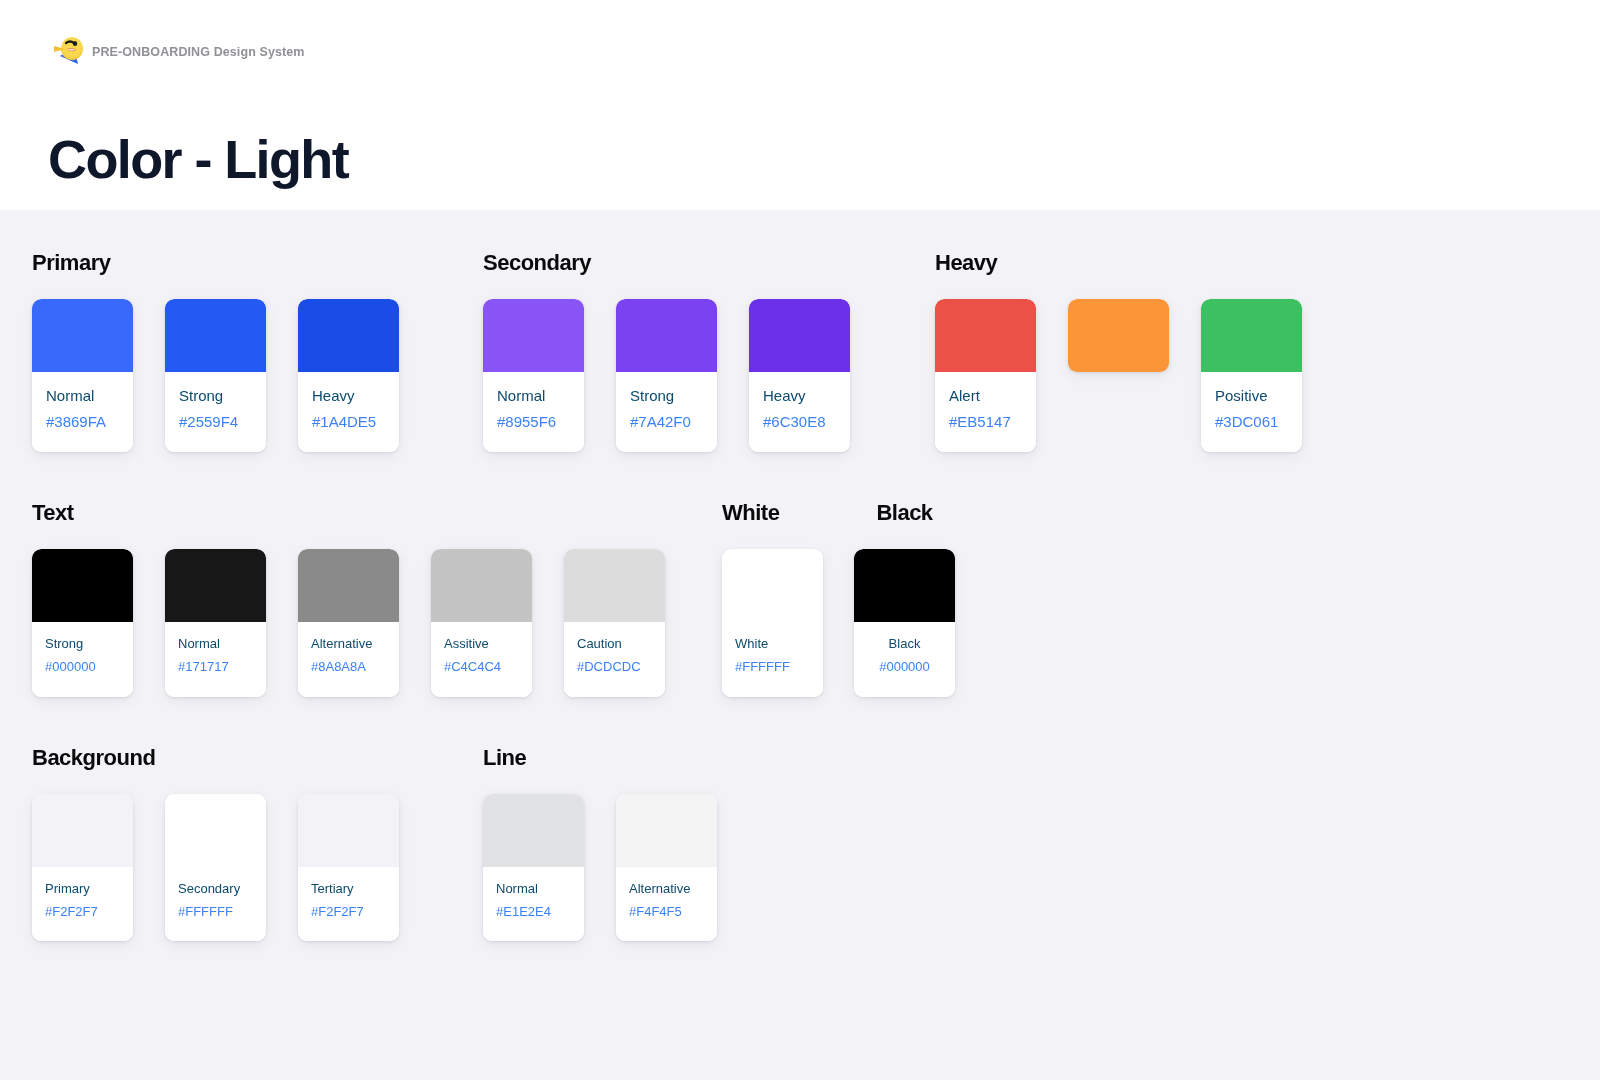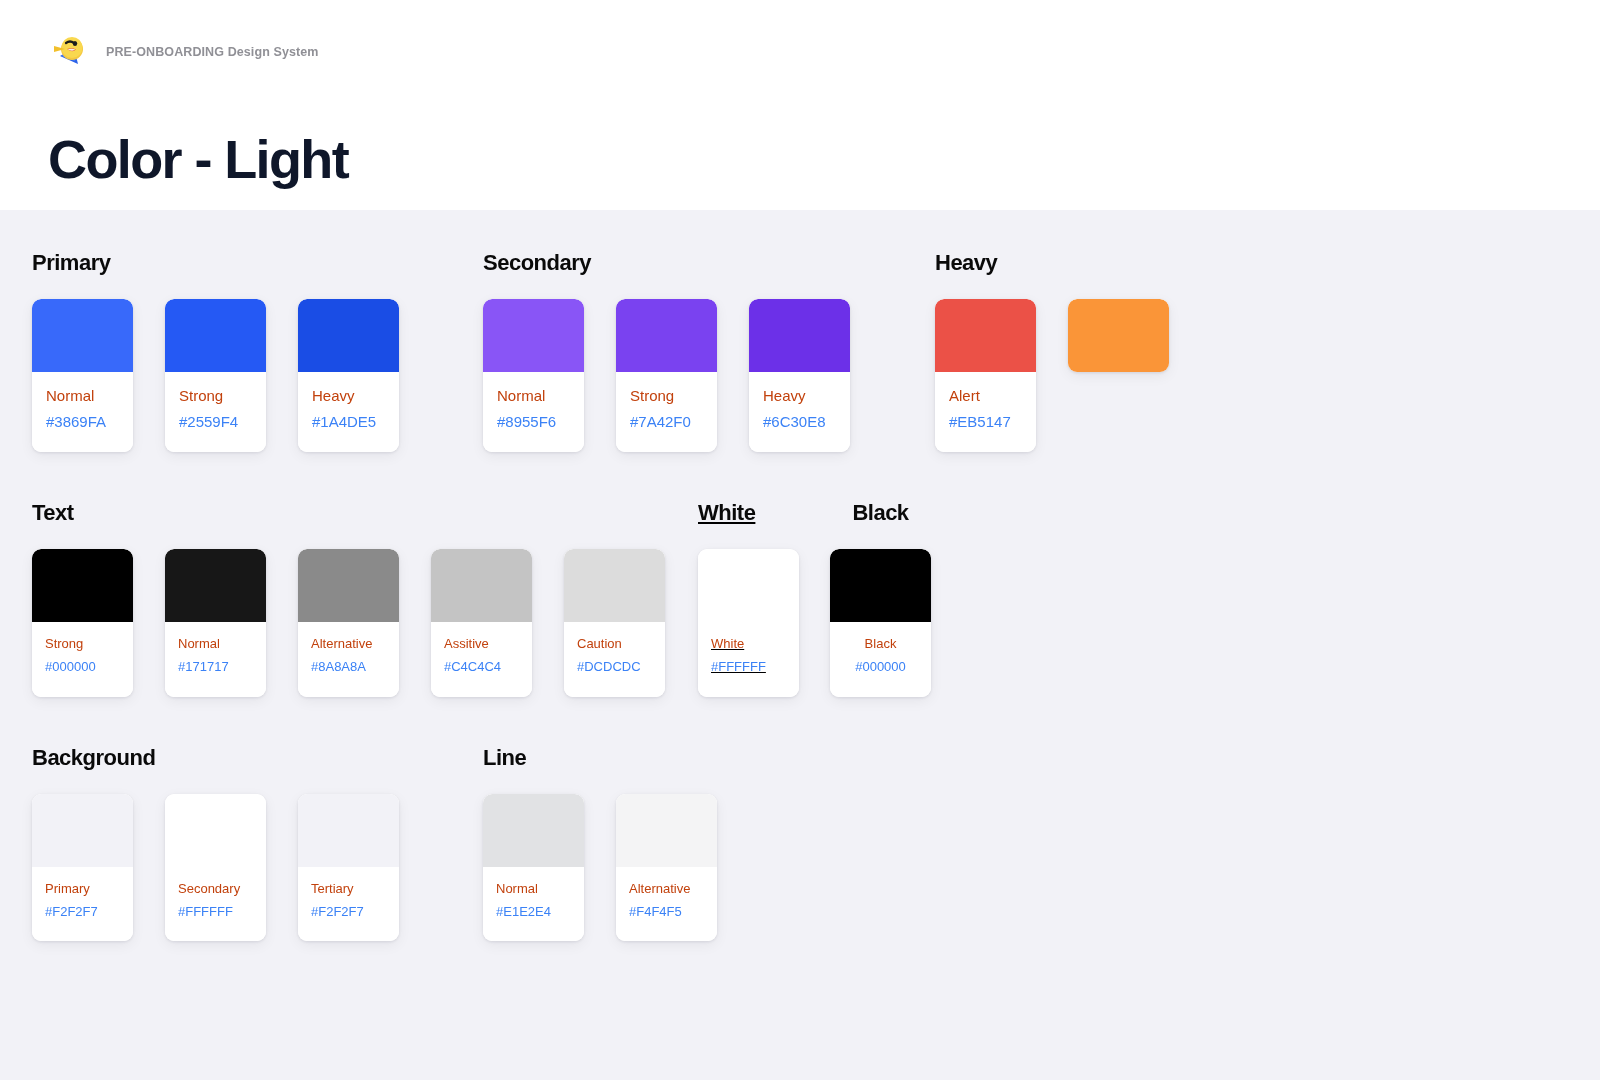--- a/index.html
+++ b/index.html
@@ -22,21 +22,20 @@
   .header {
     background: #FFFFFF;
     height: 210px;
     padding: 30px 48px 0 48px;
     position: relative;
   }
 
   .brand {
     display: flex;
     align-items: center;
-    gap: 14px;
     height: 44px;
   }
 
   .brand-logo {
     width: 44px;
     height: 44px;
     position: relative;
     flex: 0 0 44px;
   }
 
@@ -111,21 +110,21 @@
   }
 
   .swatch-meta {
     padding: 16px 14px 22px 14px;
     background: #FFFFFF;
   }
 
   .swatch-name {
     font-size: 15px;
     font-weight: 400;
-    color: #c2410c;
+    color: #0c4a6e;
     line-height: 1.1;
     white-space: nowrap;
   }
 
   .swatch-hex {
     margin-top: 9px;
     font-size: 15px;
     font-weight: 400;
     color: #3b82f6;
     line-height: 1.1;
@@ -134,21 +133,21 @@
 
   
   .size-sm .swatch-name { font-size: 13px; }
   .size-sm .swatch-hex  { font-size: 13px; }
   .size-sm .swatch-meta { padding: 15px 13px 22px 13px; }
 
   
   .row-gap-2 { margin-top: 50px; }
   .row-gap-3 { margin-top: 50px; }
 
-  .gap-white  { margin-left: 33px; text-decoration: underline; }
+  .gap-white  { margin-left: 57px; }
   .gap-black  { margin-left: 31px; text-align: center; }
   .gap-line   { margin-left: 84px; }
   .gap-second { margin-left: 84px; }
   .gap-status { margin-left: 85px; }
 </style>
 </head>
 <body>
 
 <div class="header">
 
@@ -247,20 +246,27 @@
           <div class="swatch-meta">
             <div class="swatch-name">Alert</div>
             <div class="swatch-hex">#EB5147</div>
           </div>
         </div>
 
         <div class="swatch-card">
           <div class="swatch-color" style="background:#FA9538"></div>
         </div>
 
+        <div class="swatch-card">
+          <div class="swatch-color" style="background:#3DC061"></div>
+          <div class="swatch-meta">
+            <div class="swatch-name">Positive</div>
+            <div class="swatch-hex">#3DC061</div>
+          </div>
+        </div>
 
       </div>
     </div>
 
   </div>
 
   <div class="group-row row-gap-2 size-sm">
 
     <div class="block">
       <div class="block-title">Text</div>

